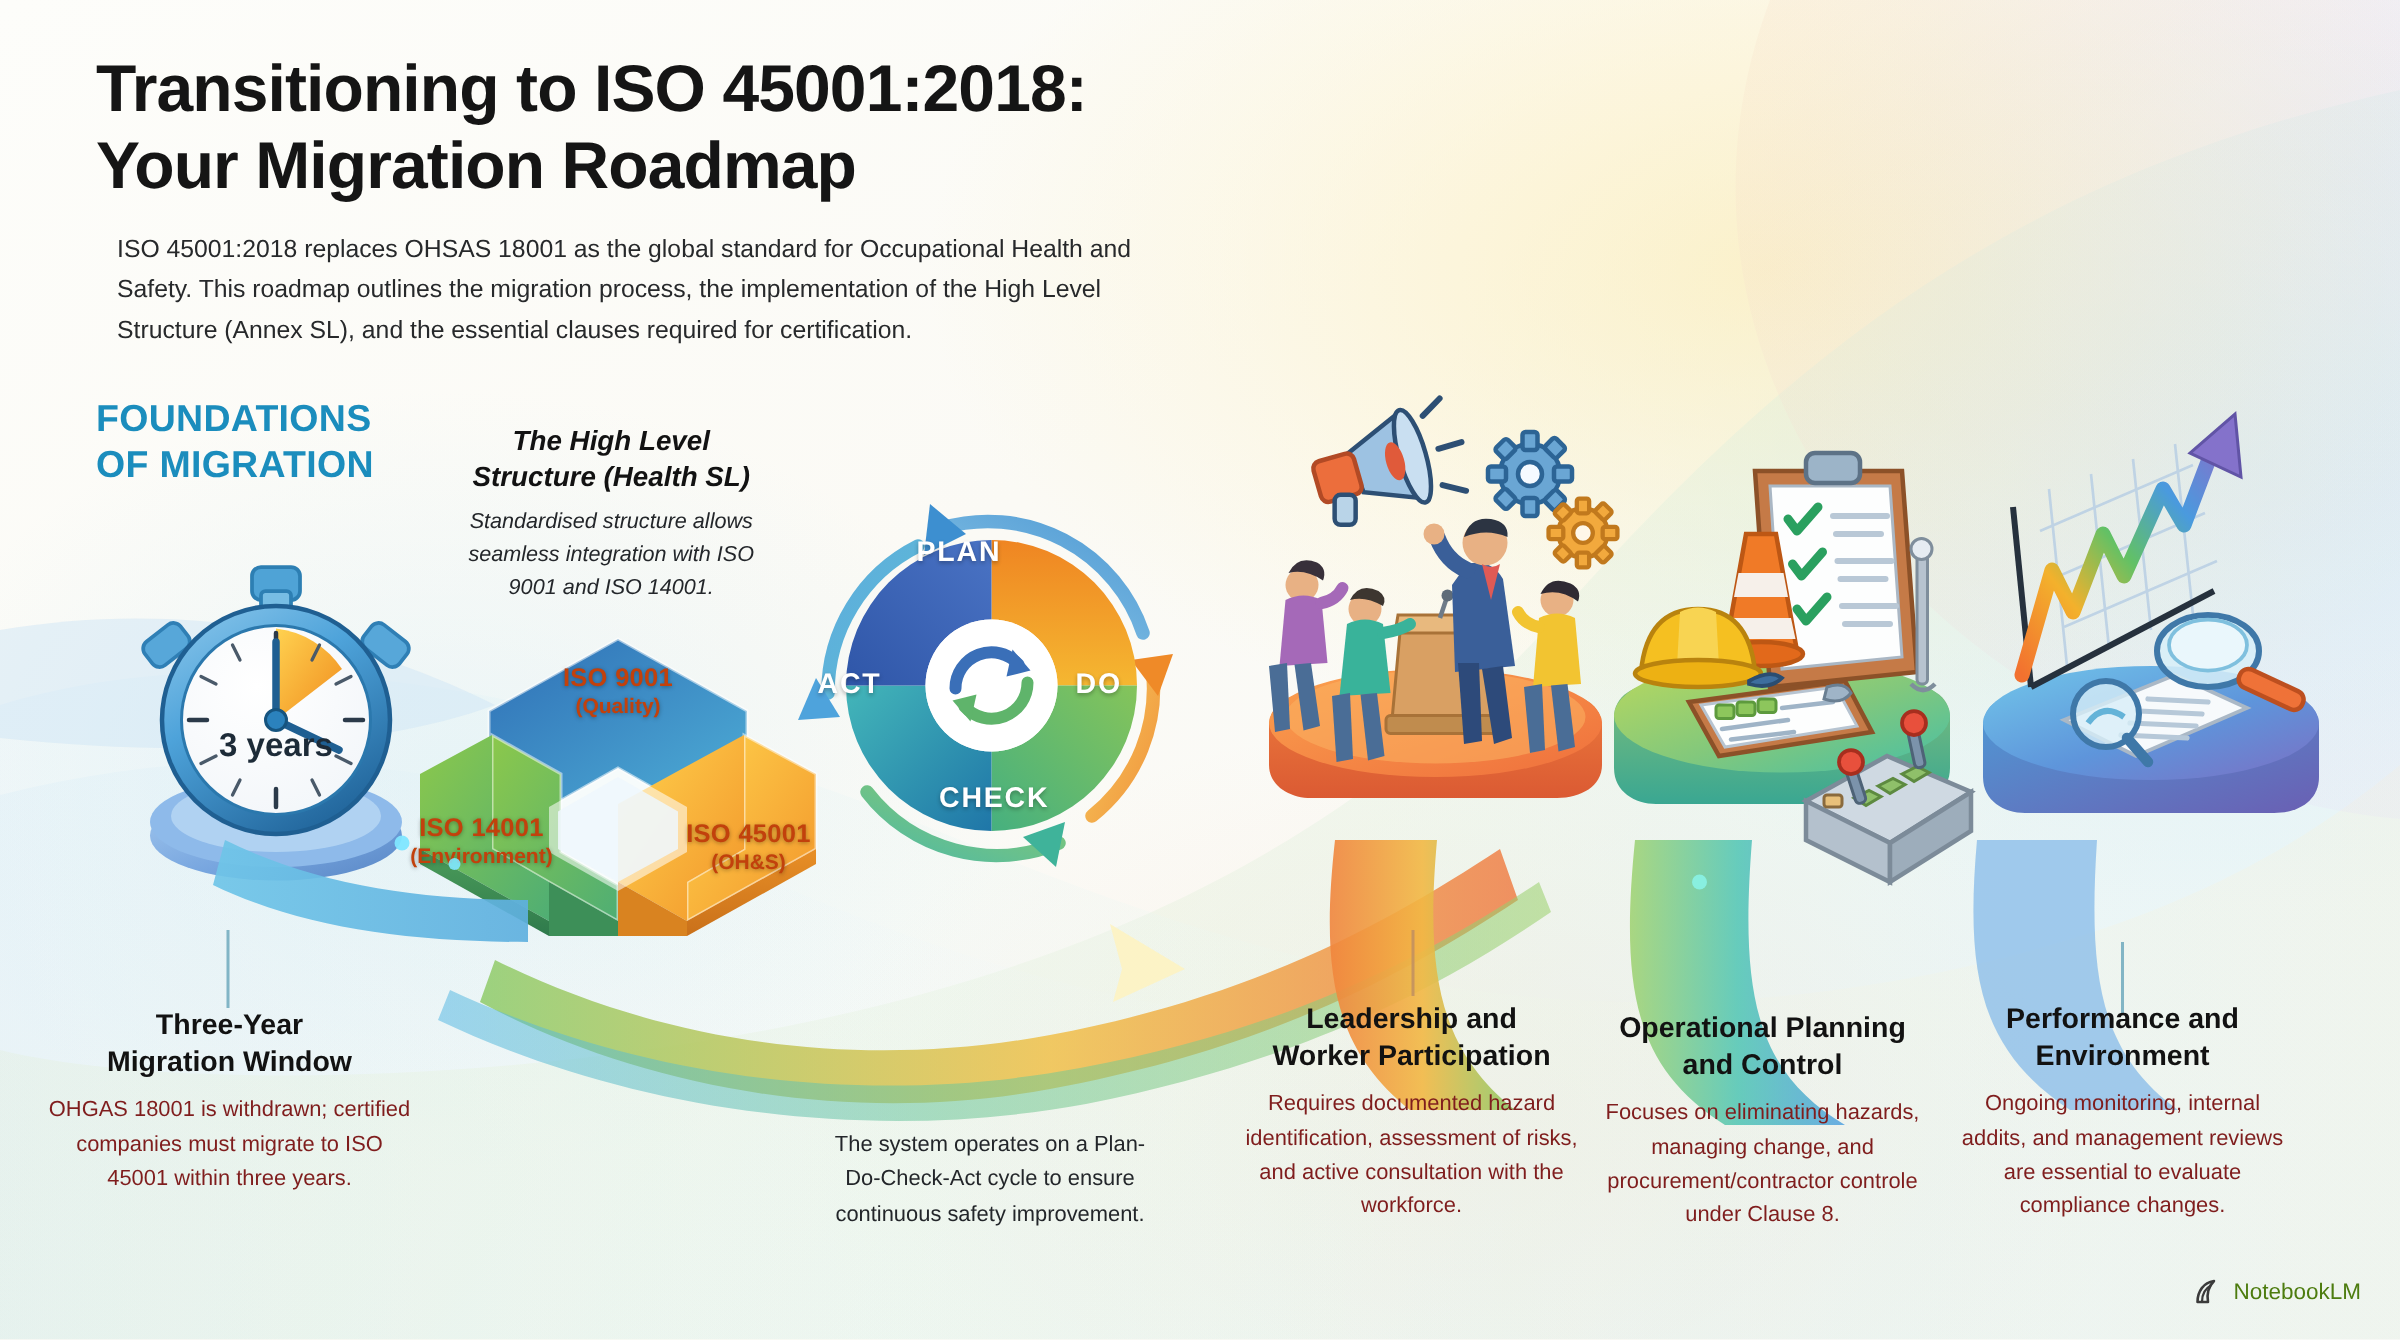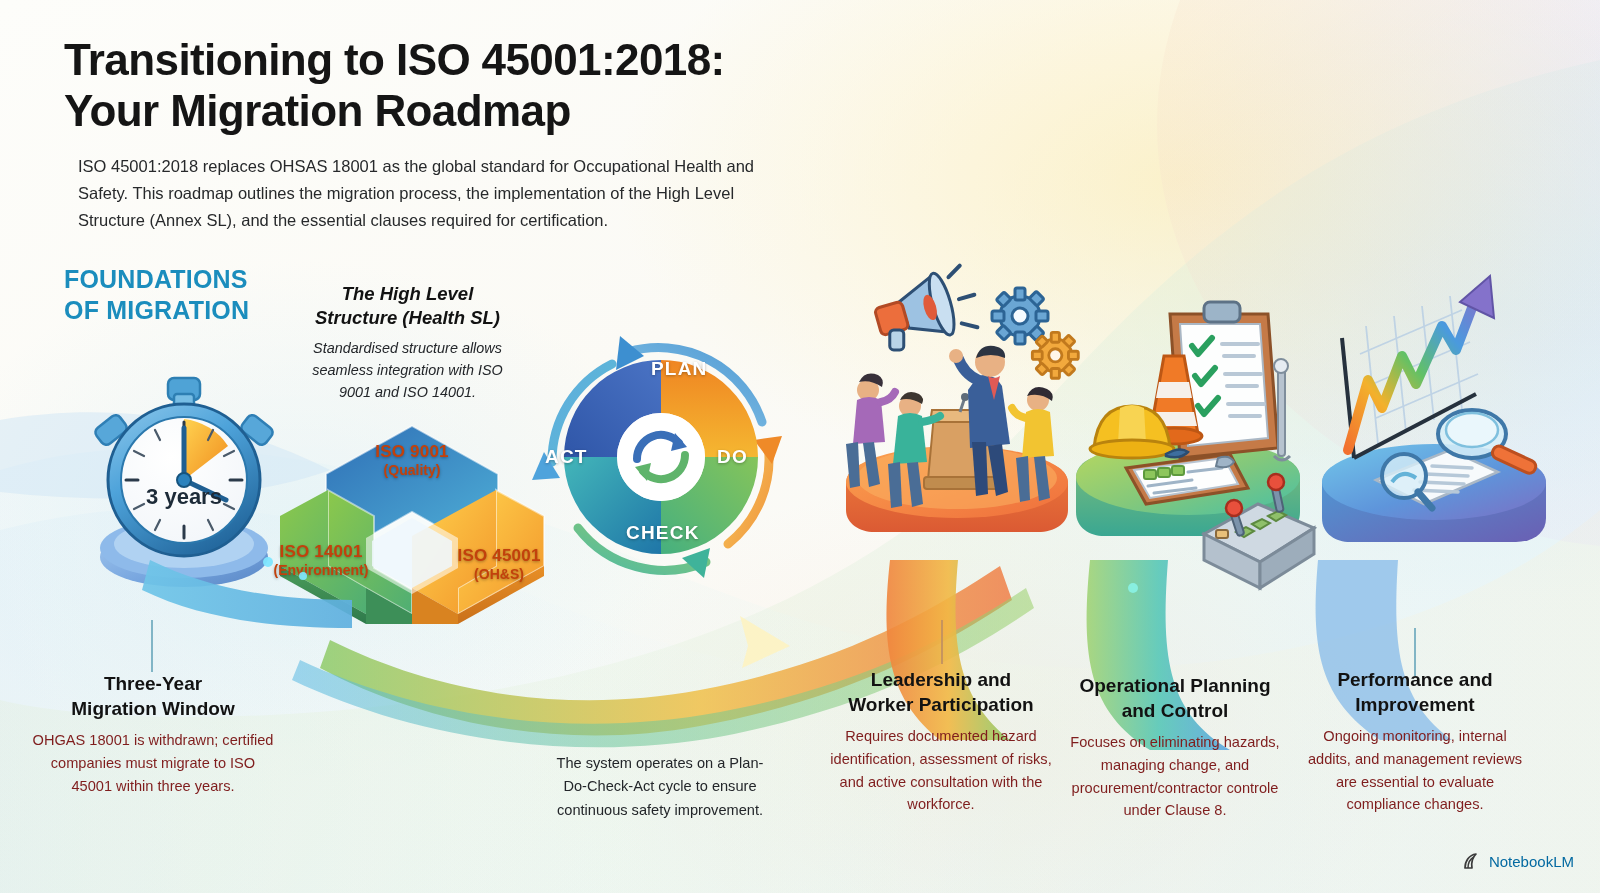--- a/index.html
+++ b/index.html
@@ -69,21 +69,21 @@
   .pdca-txt { position:absolute; color:#fff; font-weight:bold; font-size:19px;
               text-shadow:0 1px 3px rgba(0,0,0,.3); letter-spacing:1.2px; }
 
   
   .plat { position:absolute; }
 
   
   .watermark {
     position:absolute; right:26px; bottom:22px;
     display:flex; align-items:center; gap:7px;
-    font-size:15px; color:#0369a1;
+    font-size:15px; color:#4d7c0f;
   }
   svg { display:block; overflow:visible; }
 </style>
 </head>
 <body>
 
 <div id="stage">
 
   <div class="bg-layer wash1"></div>
 
@@ -316,21 +316,21 @@
         <circle cx="0" cy="0" r="44" fill="#ffffff"></circle>
 
         <g>
           <path d="M-24,2 A24,24 0 0,1 18,-14" fill="none" stroke="#3a6fb8" stroke-width="8" stroke-linecap="round"></path>
           <polygon points="14,-24 26,-10 10,-6" fill="#3a6fb8"></polygon>
           <path d="M24,-2 A24,24 0 0,1 -18,14" fill="none" stroke="#5fb46b" stroke-width="8" stroke-linecap="round"></path>
           <polygon points="-14,24 -26,10 -10,6" fill="#5fb46b"></polygon>
         </g>
       </g>
     </svg>
-    <div class="pdca-txt" style="left:95px;top:46px;margin-left:40px;">PLAN</div>
+    <div class="pdca-txt" style="left:95px;top:46px;">PLAN</div>
     <div class="pdca-txt" style="left:201px;top:134px;">DO</div>
     <div class="pdca-txt" style="left:110px;top:210px;">CHECK</div>
     <div class="pdca-txt" style="left:29px;top:134px;">ACT</div>
   </div>
 
   <svg class="bg-layer" width="1600" height="893" viewBox="0 0 1600 893">
     <defs>
       <linearGradient id="rib1" x1="0" y1="0" x2="1" y2="0">
         <stop offset="0%" stop-color="#6fc5e8"></stop>
           <stop offset="100%" stop-color="#5fb0df"></stop>
@@ -664,21 +664,21 @@
     <div class="cap-h">
       <div>Operational Planning</div>
       <div>and Control</div>
     </div>
     <div class="cap-b">Focuses on eliminating hazards, managing change, and procurement/contractor controle under Clause 8.</div>
   </div>
 
   <div class="cap" style="left:1300px;top:668px;width:230px;">
     <div class="cap-h">
       <div>Performance and</div>
-      <div>Improvement</div>
+      <div>Environment</div>
     </div>
     <div class="cap-b">Ongoing monitoring, internal addits, and management reviews are essential to evaluate compliance changes.</div>
   </div>
 
   <div class="watermark">
     <svg width="19" height="19" viewBox="0 0 19 19">
       <path d="M2,16 C2,9 6,3 13,2 C9,6 8,10 9,16 Z" fill="none" stroke="#3b3b3b" stroke-width="1.7" stroke-linejoin="round"></path>
       <path d="M5,16 C5,11 7,7 11,5" fill="none" stroke="#3b3b3b" stroke-width="1.5"></path>
     </svg>
     <span>NotebookLM</span>

